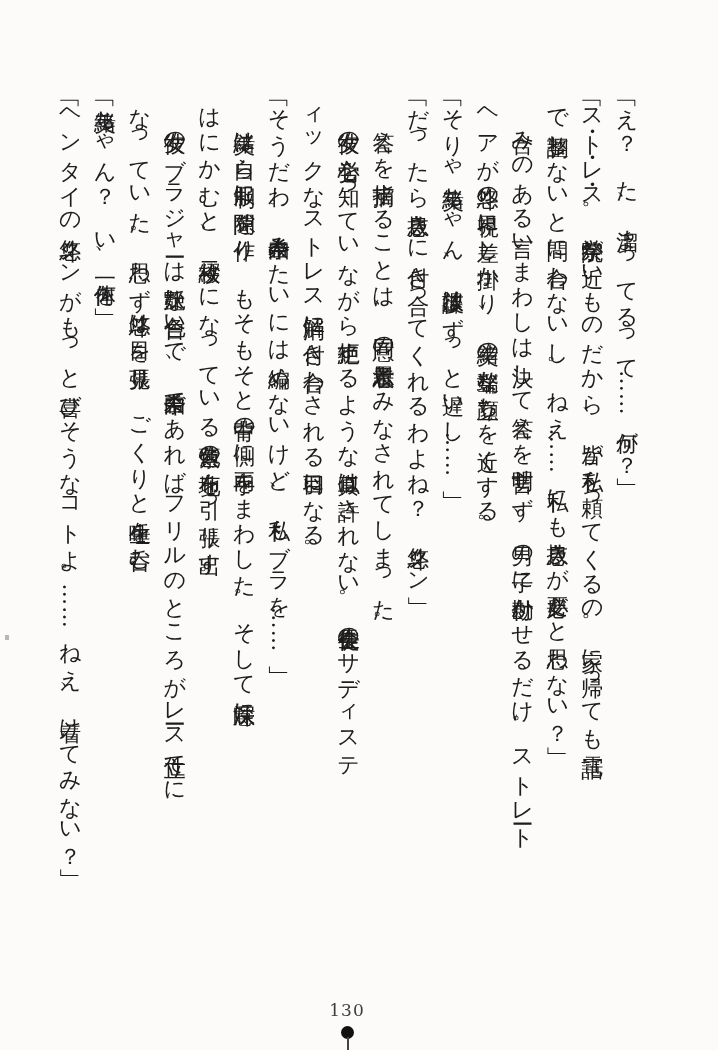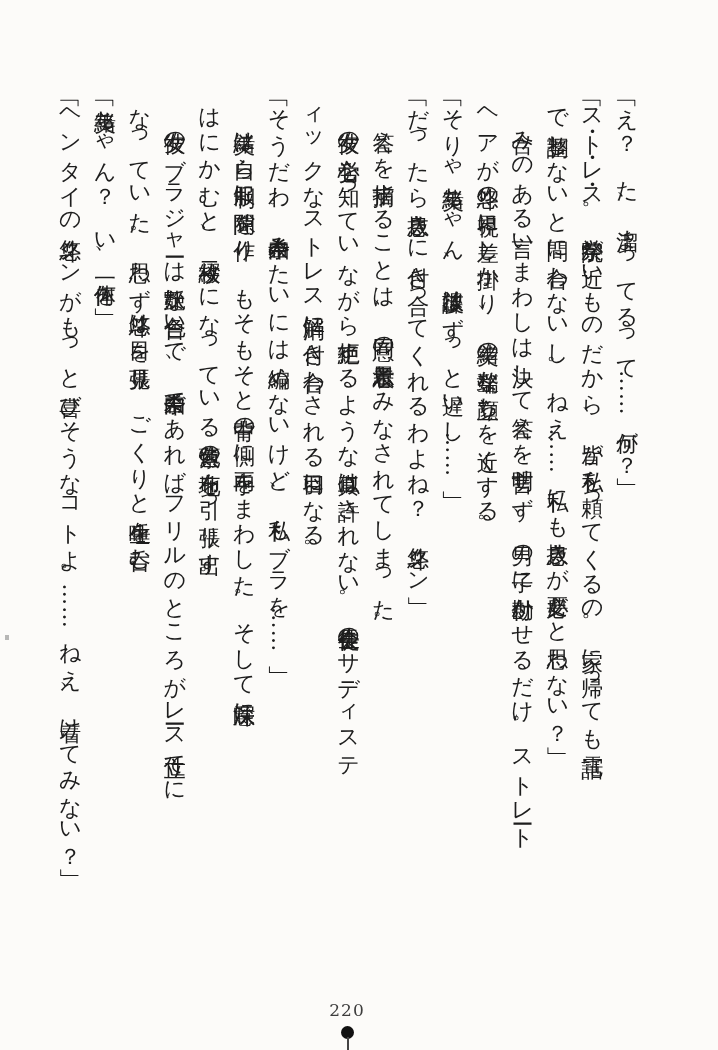--- a/index.html
+++ b/index.html
@@ -102,21 +102,21 @@
     <p class="line">ィックなストレス解消に付き合わされる羽目になる。</p>
     <p class="line">「そうだわ。由希奈みたいには編めないけど、私もブラを……」</p>
     <p class="line indent">美緒は自ら制服に隙間を作り、もそもそと背中の側に両手をまわした。そして意味深に</p>
     <p class="line">はにかむと、二枚綴りになっている薄紫色の布地を引っ張り出す。</p>
     <p class="line indent">彼女のブラジャーは妖艶な色合いで、由希奈であればフリルのところがレース仕立てに</p>
     <p class="line">なっていた。思わず悠斗は目を見張り、ごくりと生唾を呑む。</p>
     <p class="line">「美緒ちゃん？　い、一体何を」</p>
     <p class="line">「ヘンタイの悠斗クンがもっと喜びそうなコトよ。……ねえ、着けてみない？」</p>
   </div>
 
-  <div class="page-number">220</div>
+  <div class="page-number">130</div>
 
   <div class="pin-marker">
     <span class="pin-dot"></span>
     <span class="pin-line"></span>
   </div>
 
   <div class="edge-artifact"></div>
 
 </div>
 

